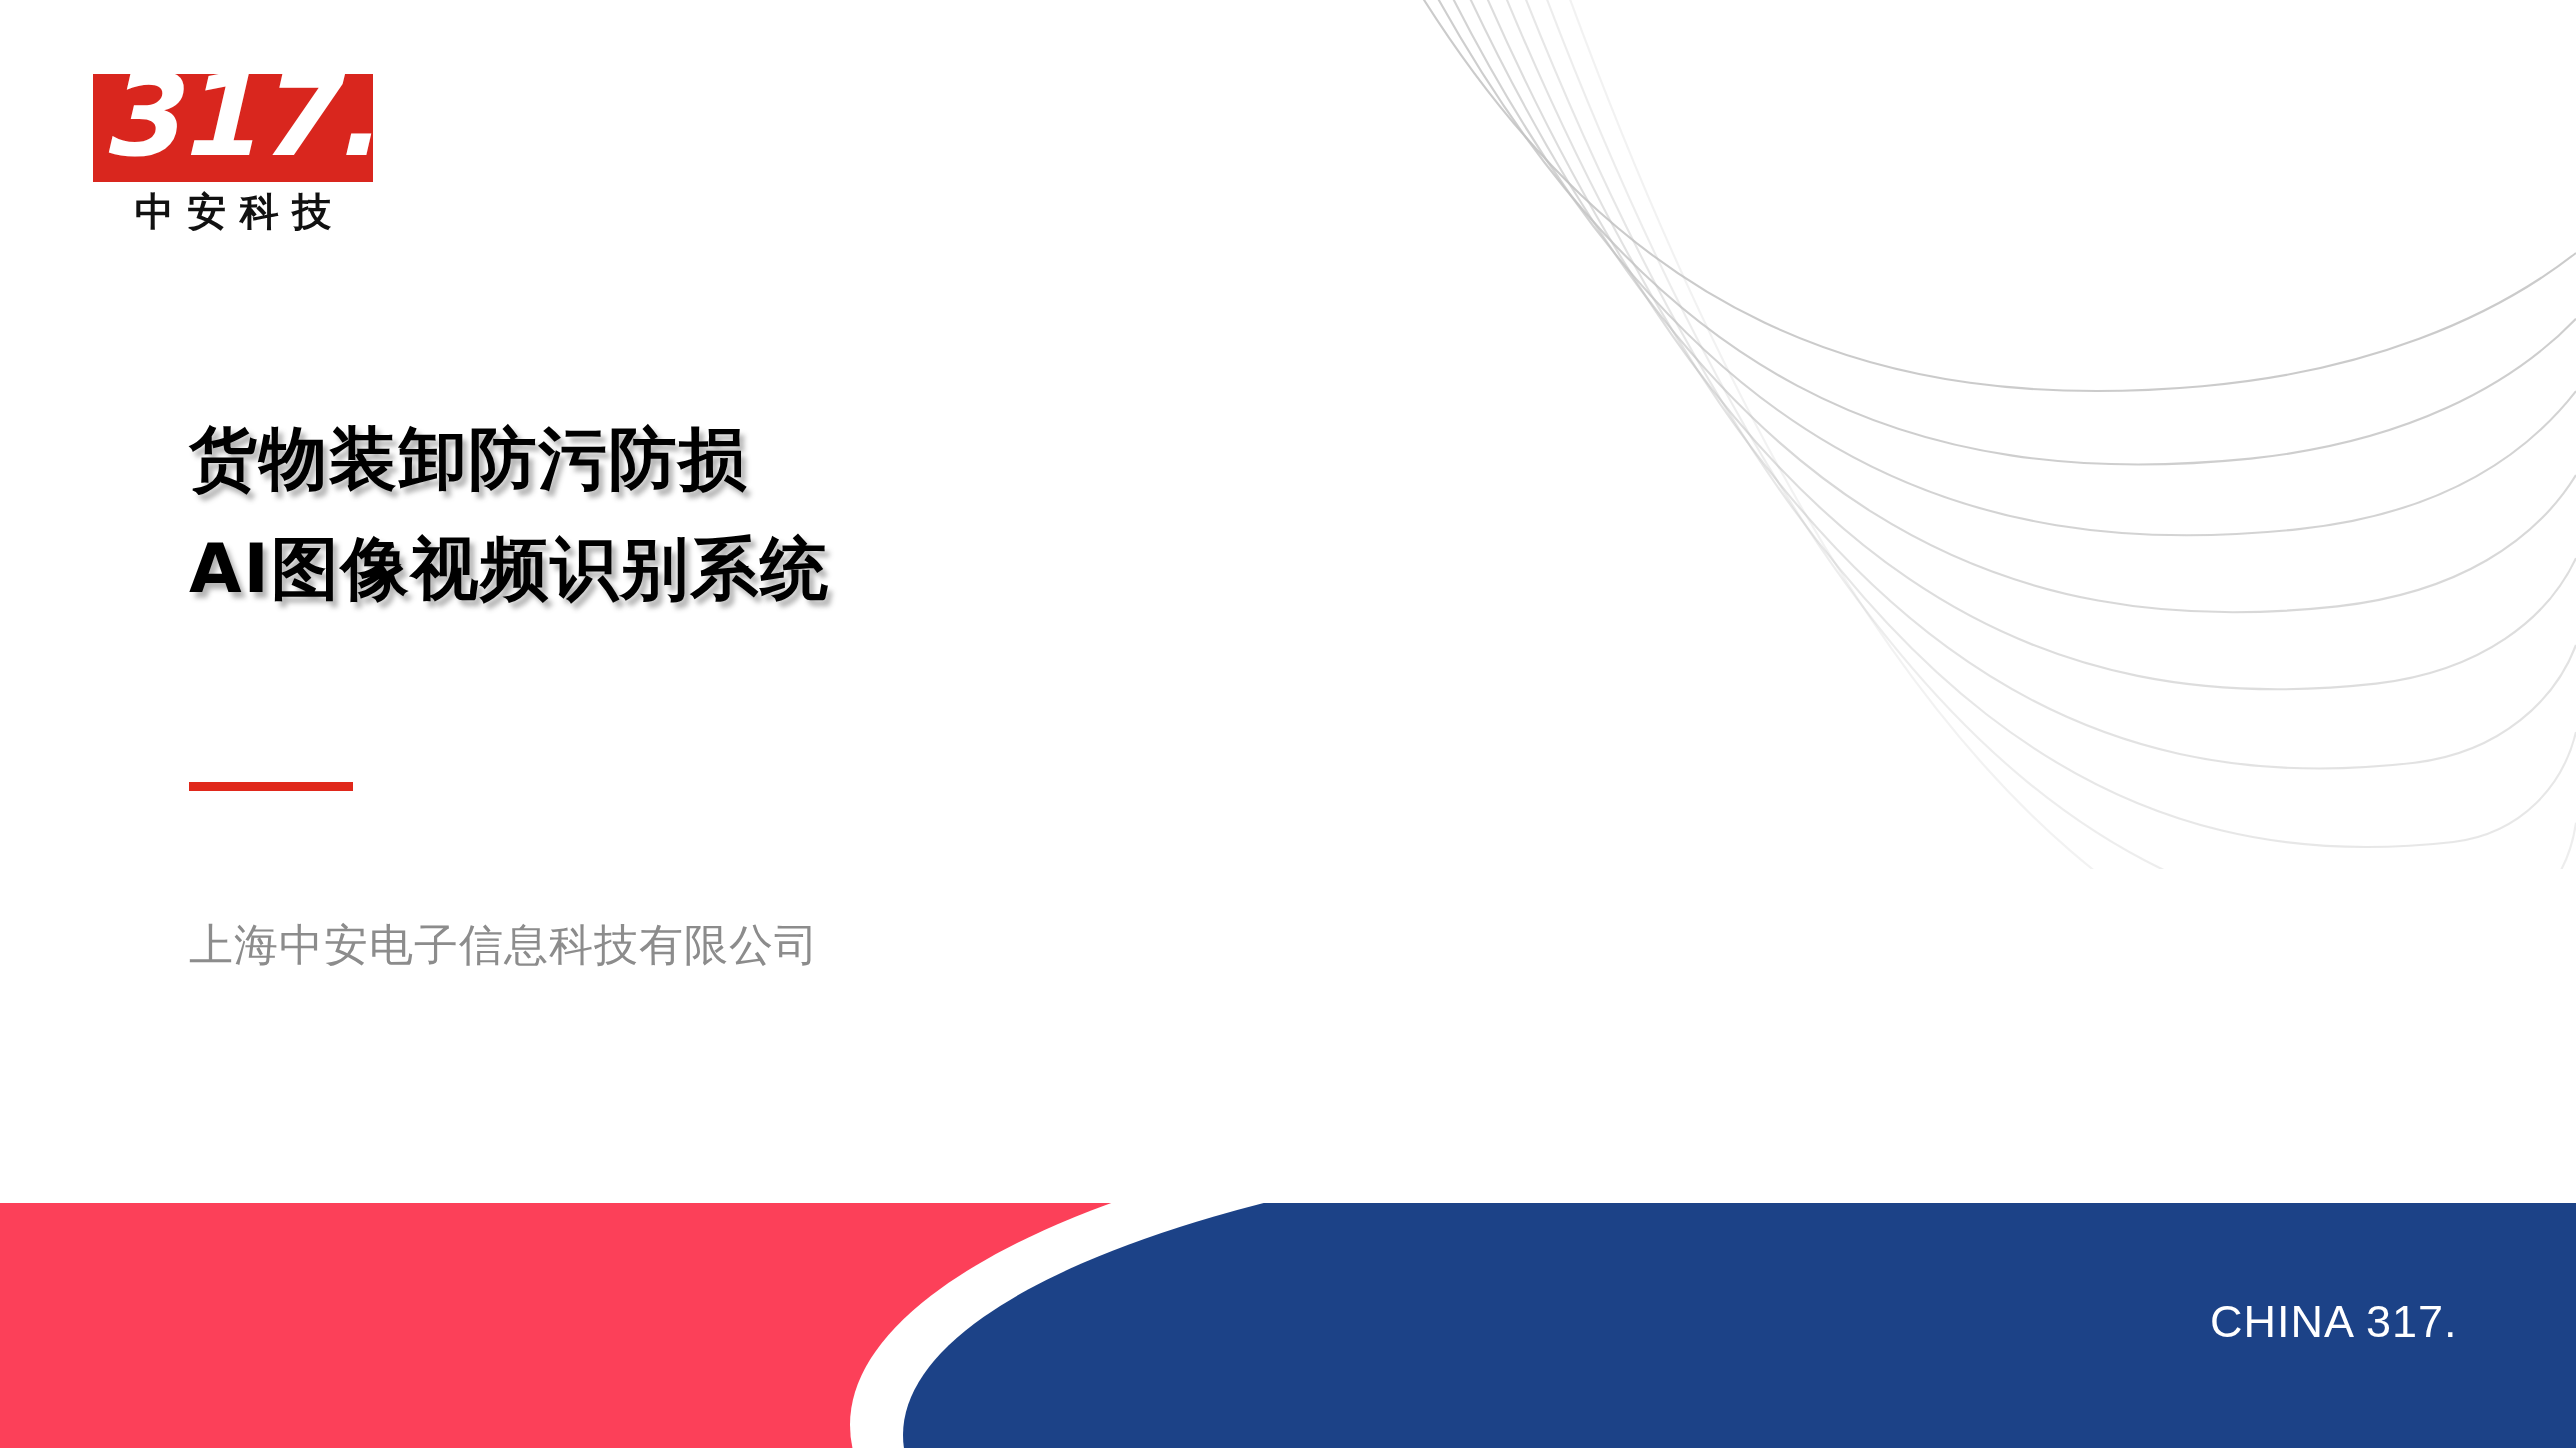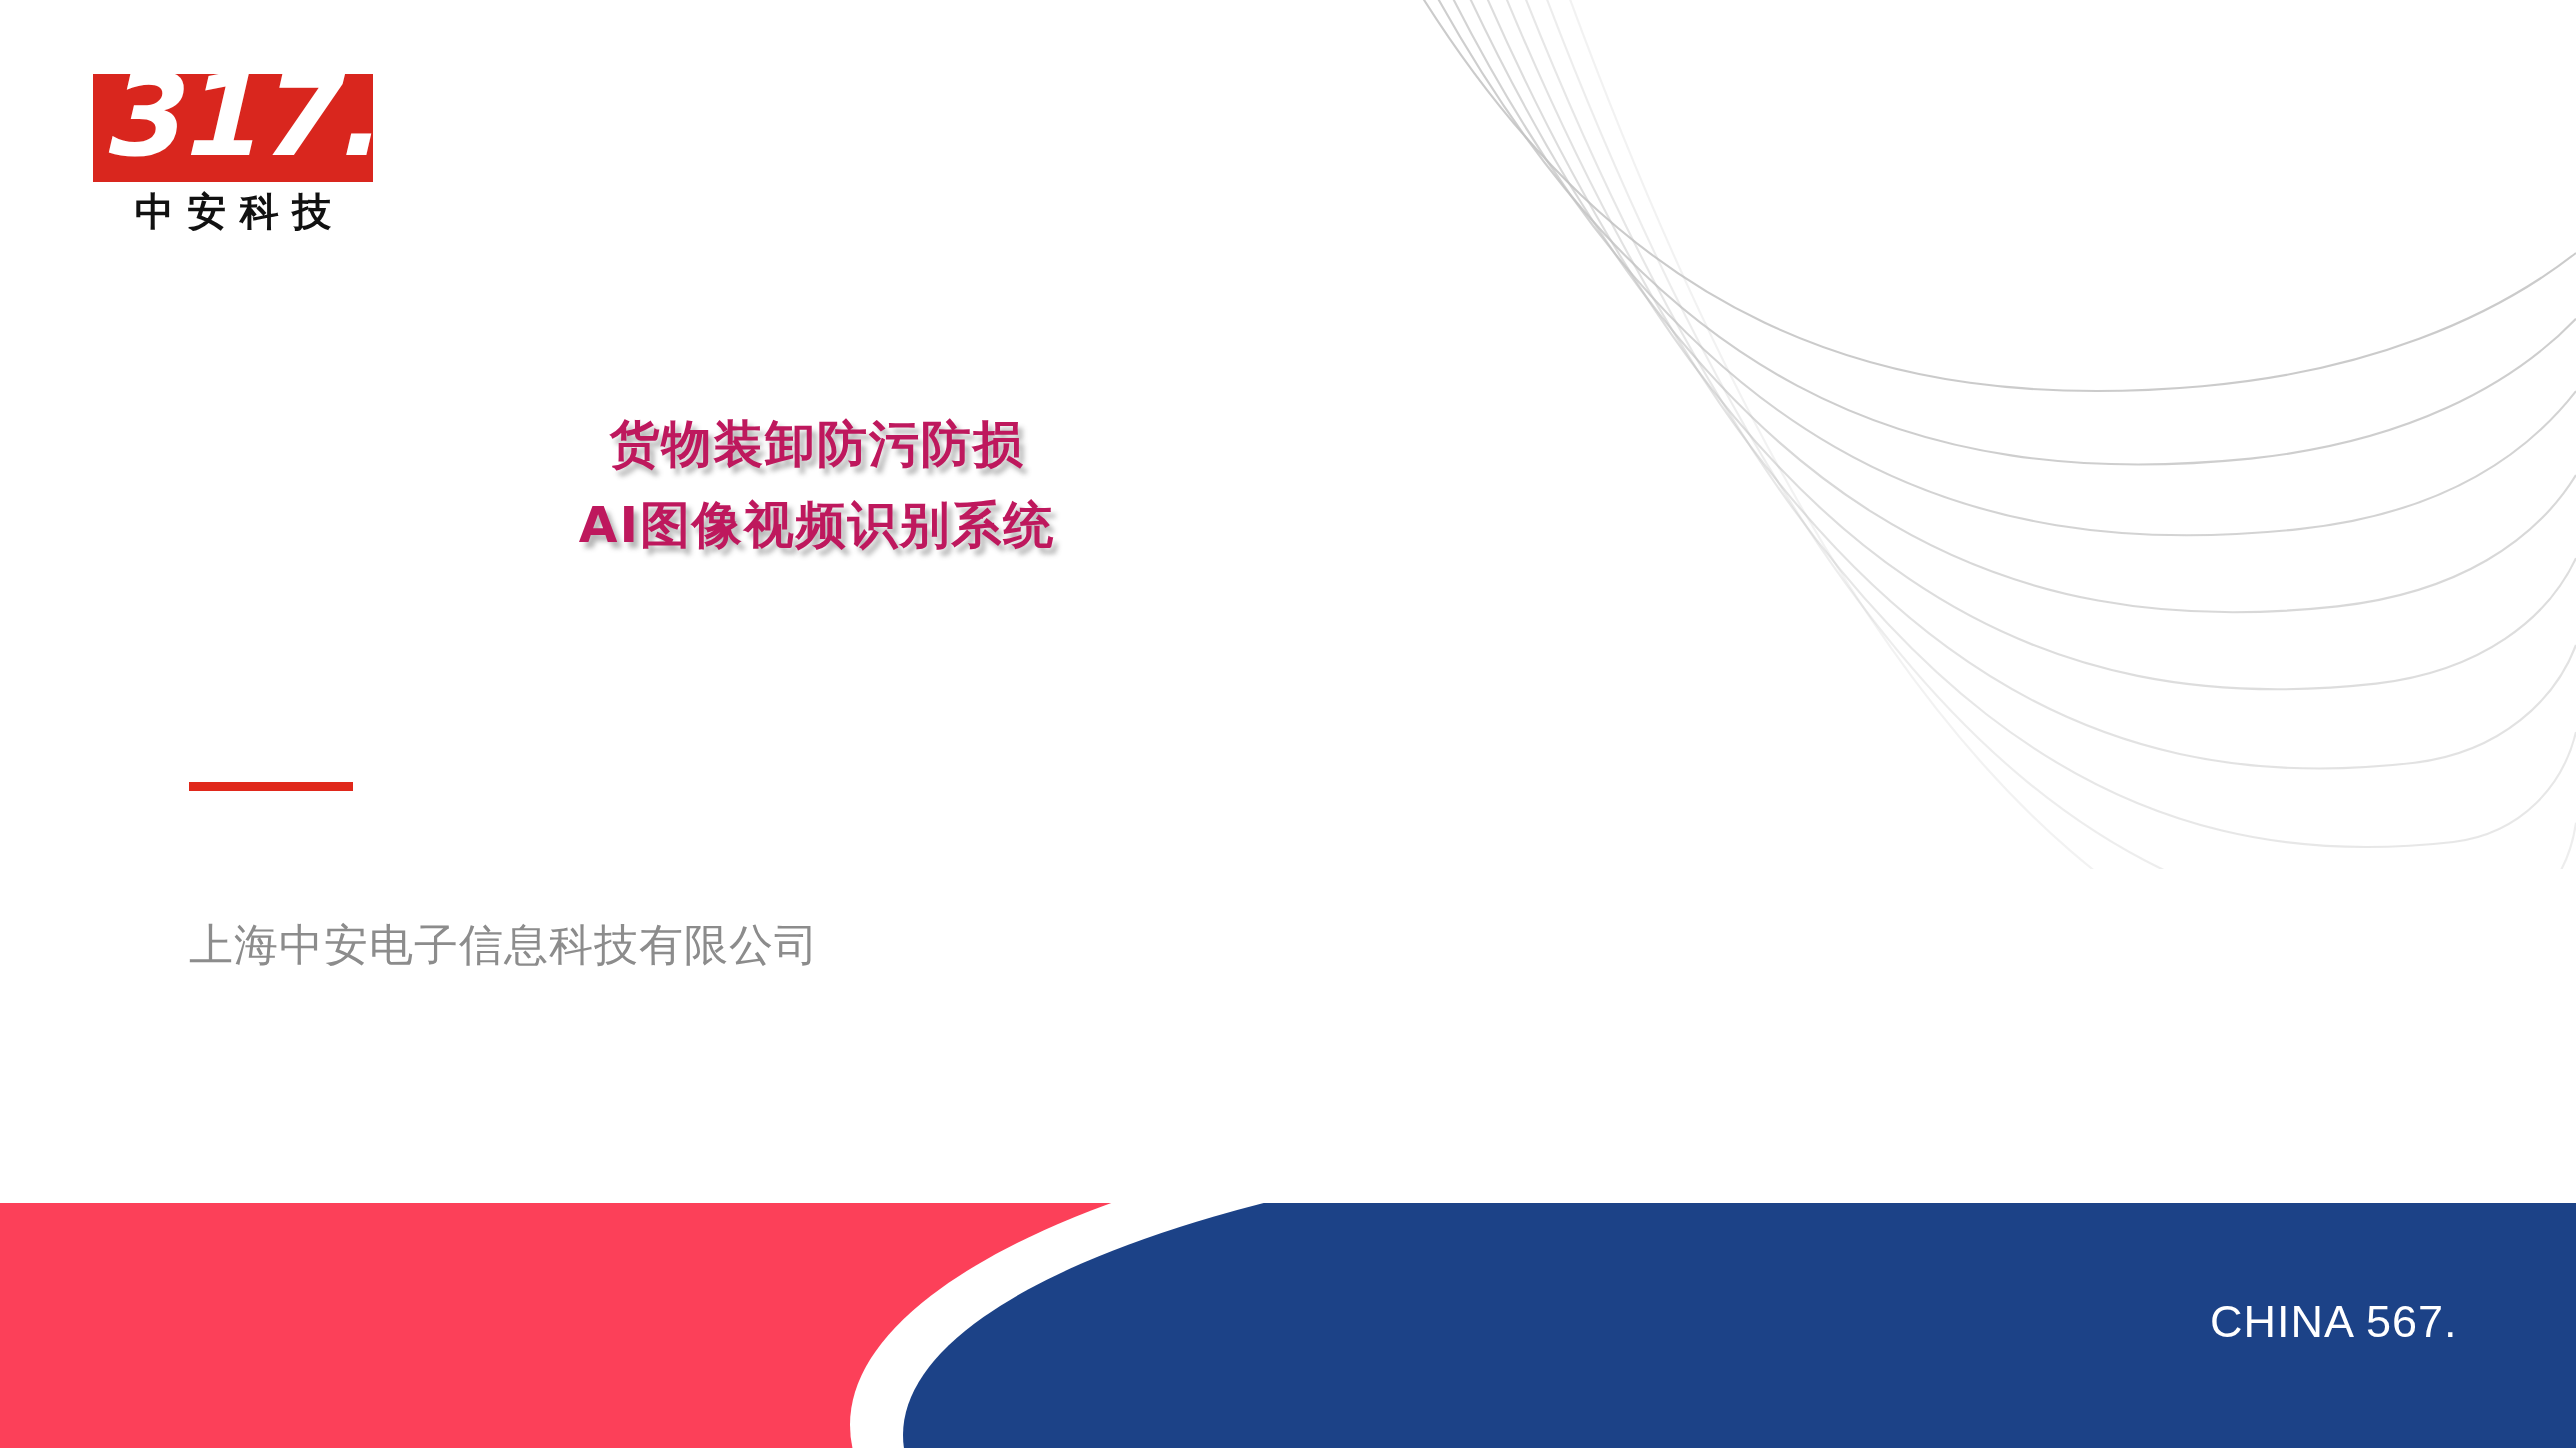--- a/index.html
+++ b/index.html
@@ -71,28 +71,27 @@
 
   
   #headline {
     position: absolute;
     left: 189px;
     top: 404px;
     width: 1256px;
   }
   .headline-line {
     font-family: "DejaVu Sans", "Liberation Sans", sans-serif;
-    font-size: 50px;
+    font-size: 68px;
     font-weight: bold;
-    color: #be185d;
+    color: #000000;
     line-height: 1.62;
     letter-spacing: 1.9px;
     white-space: nowrap;
     text-shadow: 4.8px 5.8px 4.8px rgba(90, 90, 90, 0.45);
-    text-align: center;
   }
 
   
   #title-divider {
     position: absolute;
     left: 189px;
     top: 782px;
     width: 164px;
     height: 8.7px;
     background: #E0281B;
@@ -188,16 +187,16 @@
 
   <div id="title-divider"></div>
 
   <div id="subtitle">上海中安电子信息科技有限公司</div>
 
   <div id="footer">
     <div id="footer-red"></div>
     <div id="footer-white-sweep"></div>
     <div id="footer-blue-sweep"></div>
   </div>
-  <div id="footer-brand">CHINA 567.</div>
+  <div id="footer-brand">CHINA 317.</div>
 
 </div>
 
 
 </body></html>

